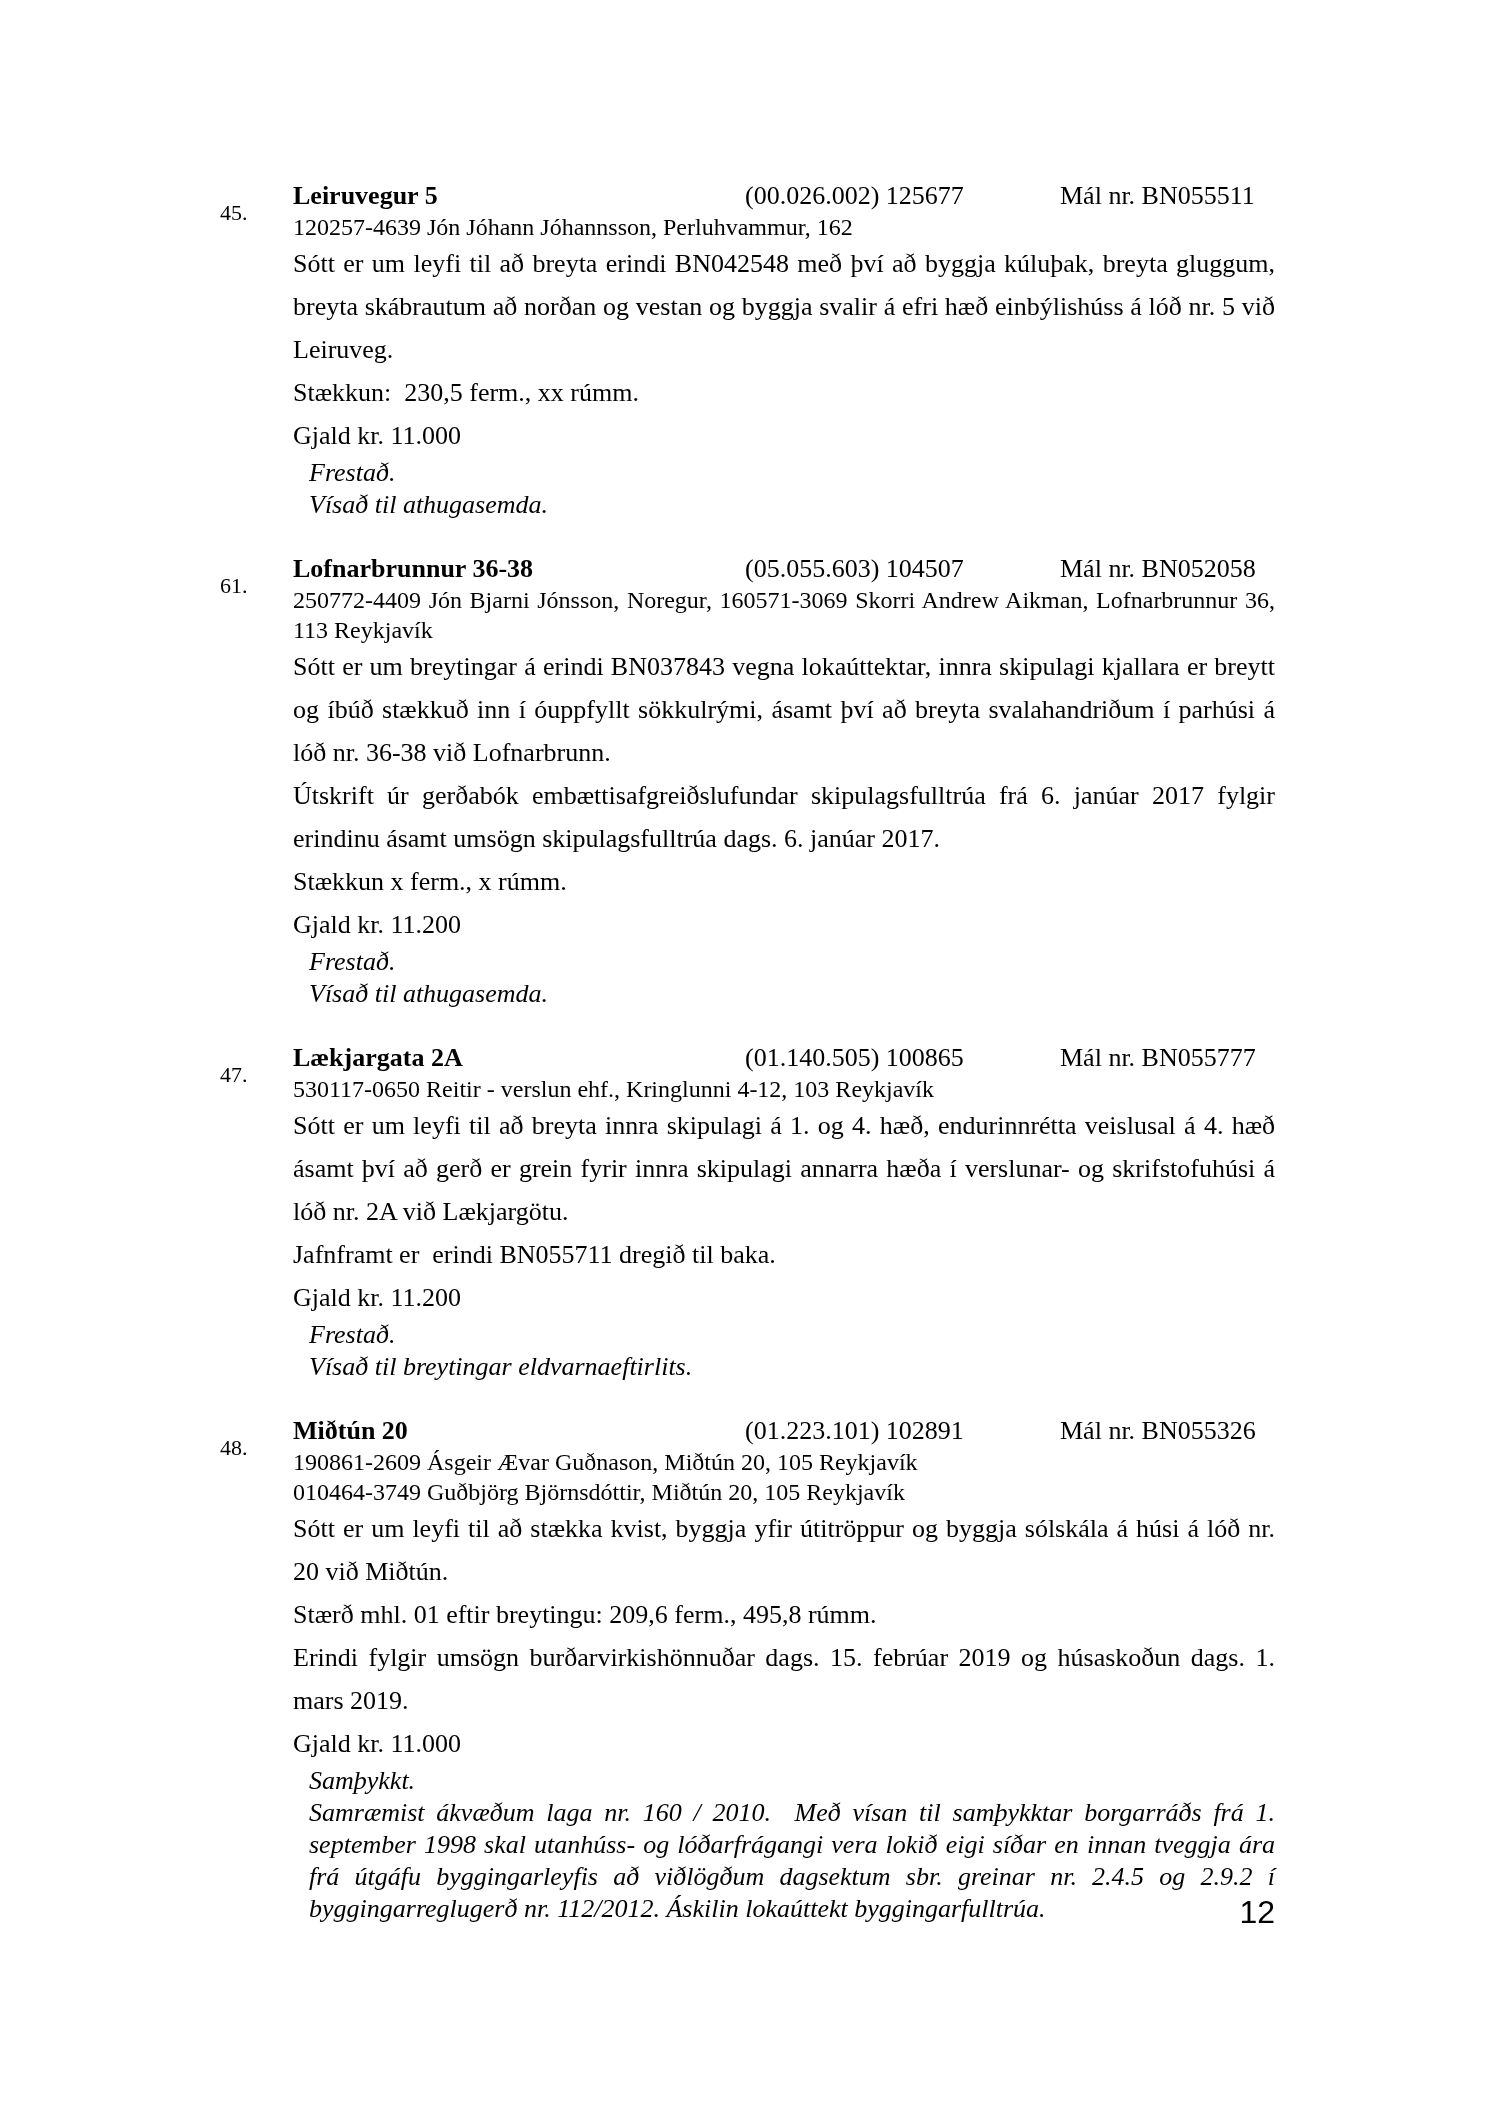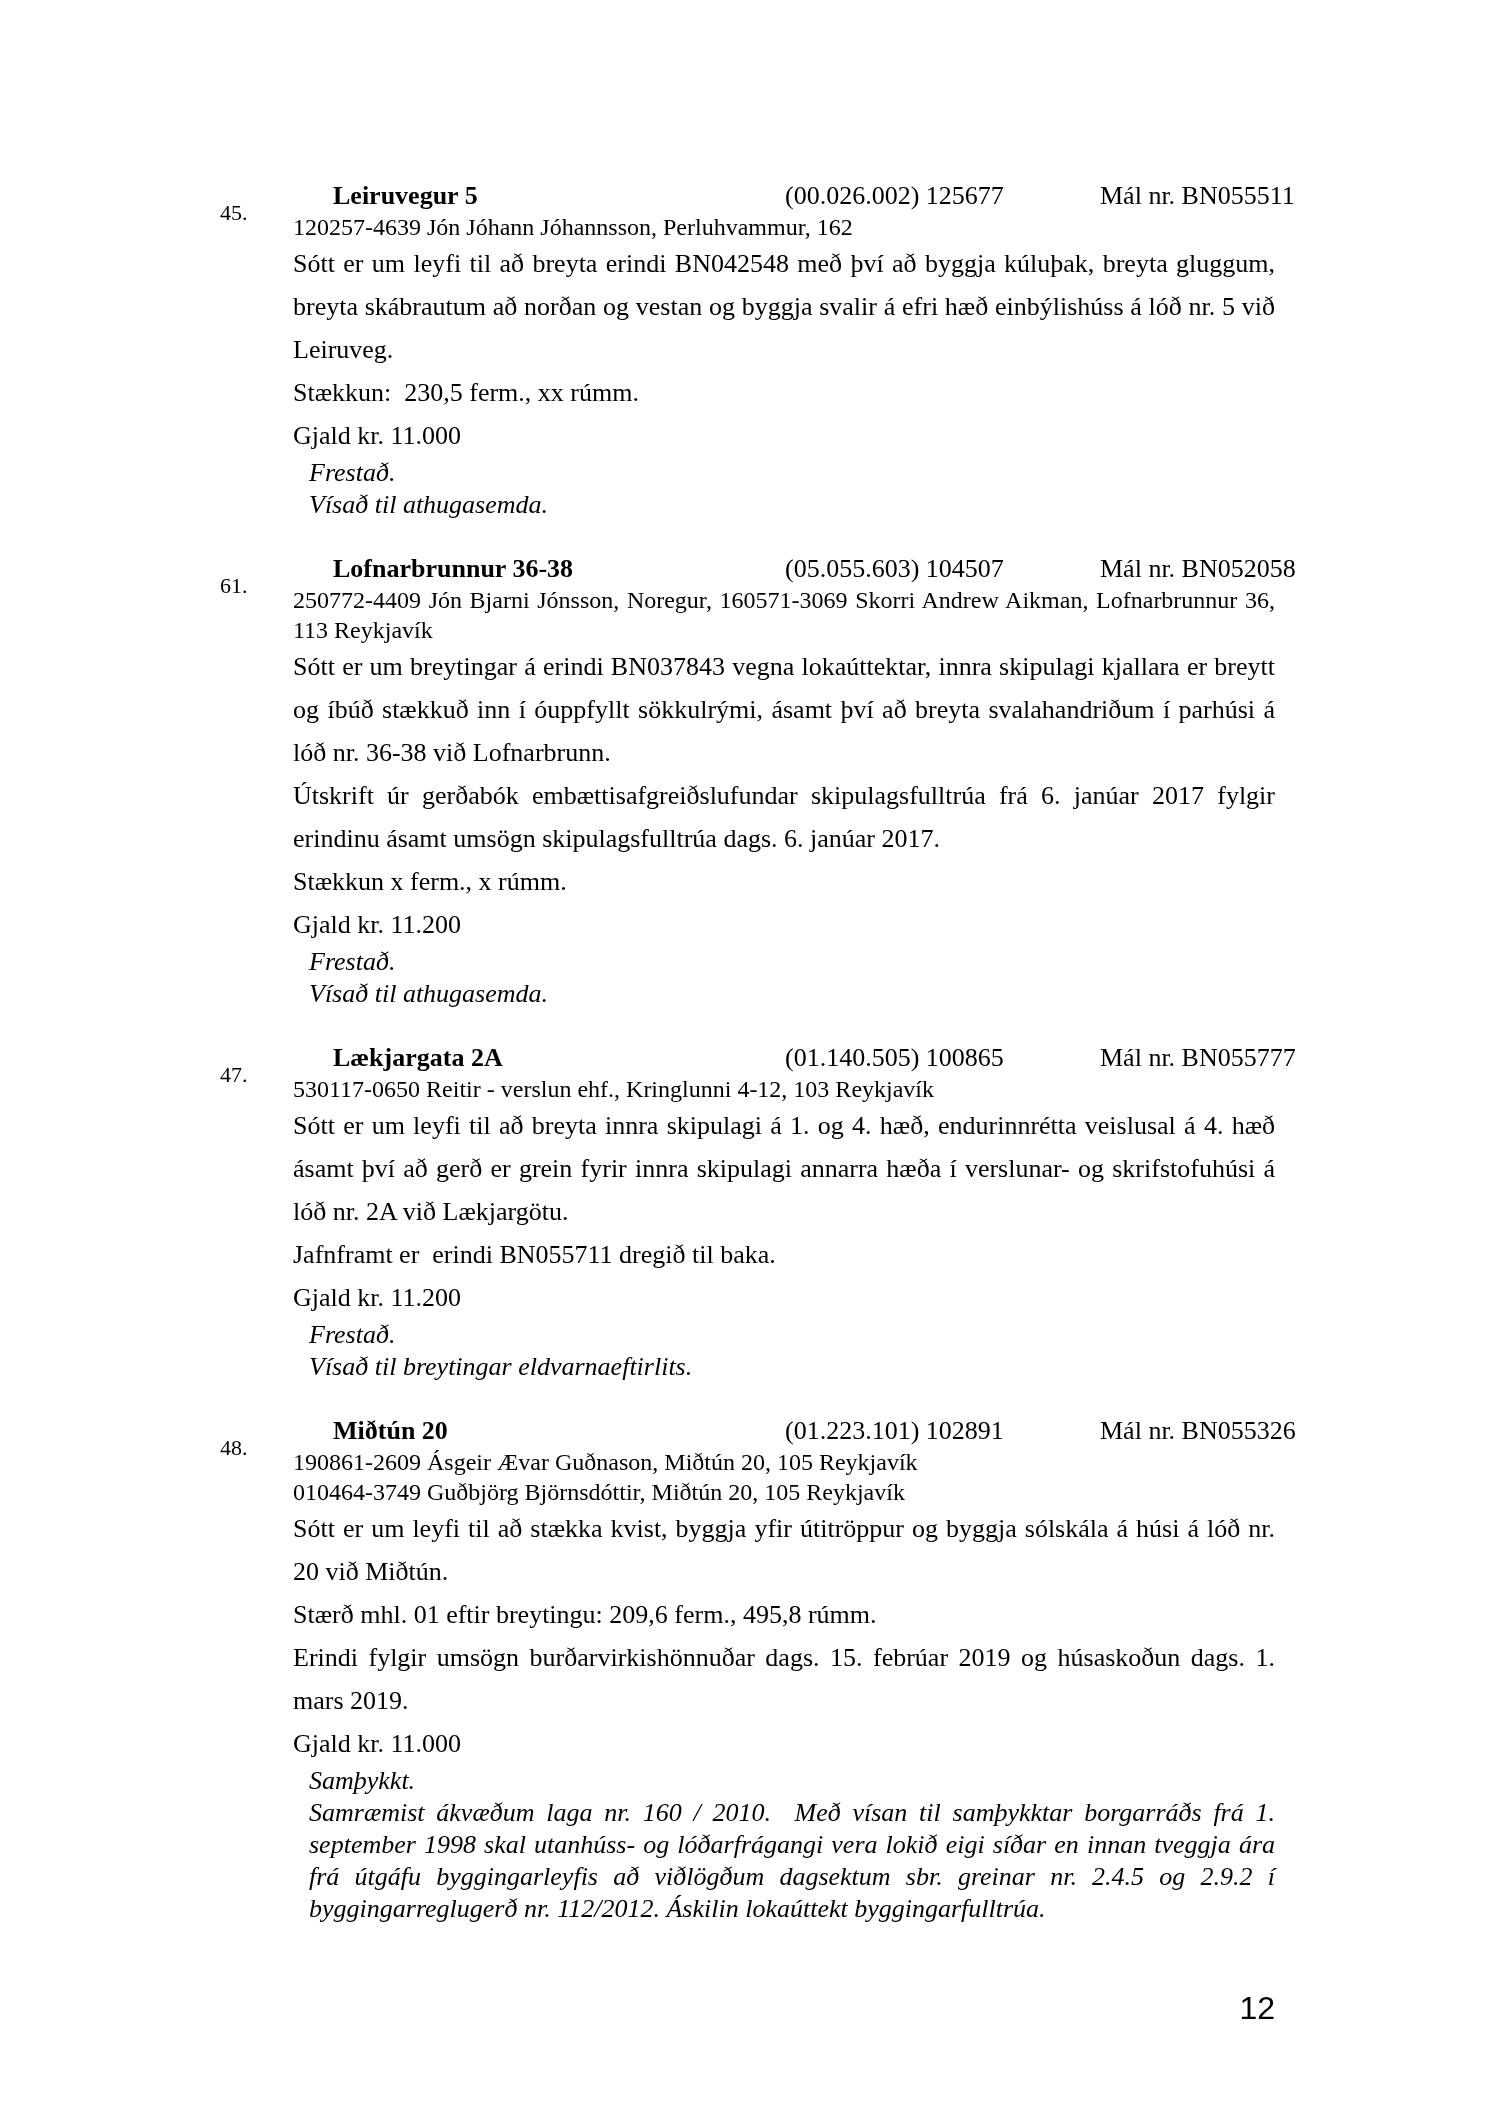--- a/index.html
+++ b/index.html
@@ -25,21 +25,21 @@
     top: 17px;
     font-size: 22px;
     line-height: 32px;
   }
   .entry-header {
     display: grid;
     grid-template-columns: 452px 315px 1fr;
     font-size: 26px;
     line-height: 32px;
   }
-  .entry-header > span { white-space: nowrap; margin-left: 40px; }
+  .entry-header > span { white-space: nowrap; }
   .entry-address { font-weight: bold; }
   .owner-par {
     font-size: 24px;
     line-height: 30px;
     text-align: justify;
     white-space: pre-wrap;
   }
   .body-par {
     font-size: 26px;
     line-height: 43px;
@@ -49,21 +49,21 @@
   .status-par {
     font-size: 26px;
     line-height: 32px;
     font-style: italic;
     text-align: justify;
     white-space: pre-wrap;
     margin-left: 16px;
   }
   .page-number {
     position: absolute;
-    top: 1991px;
+    top: 1895px;
     right: 225px;
     font-family: "Liberation Sans", sans-serif;
     font-size: 32px;
     line-height: 34px;
   }
 </style>
 </head>
 <body>
 
 <div class="page">

